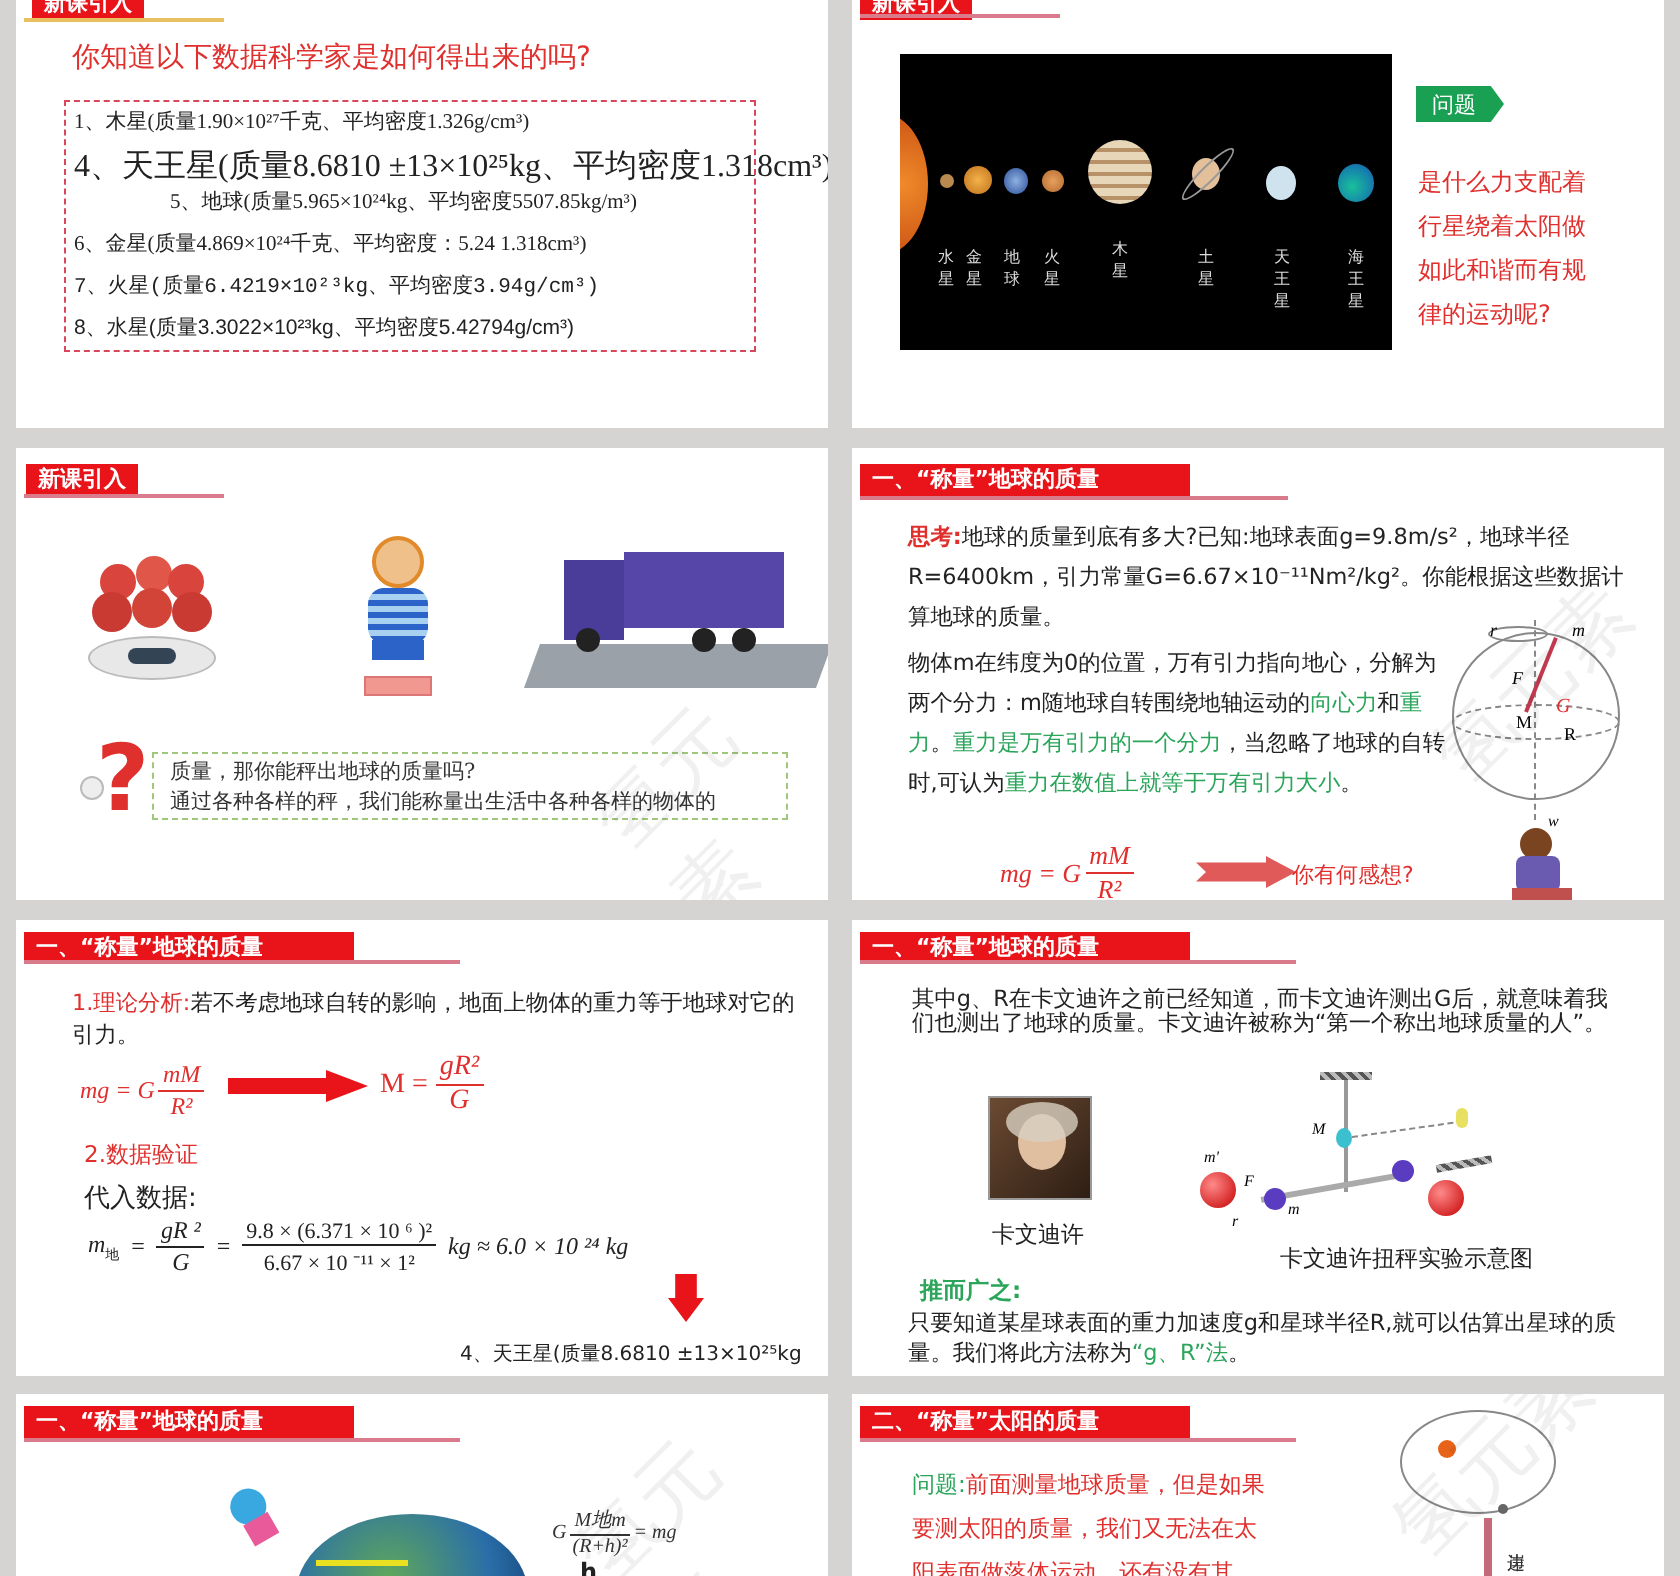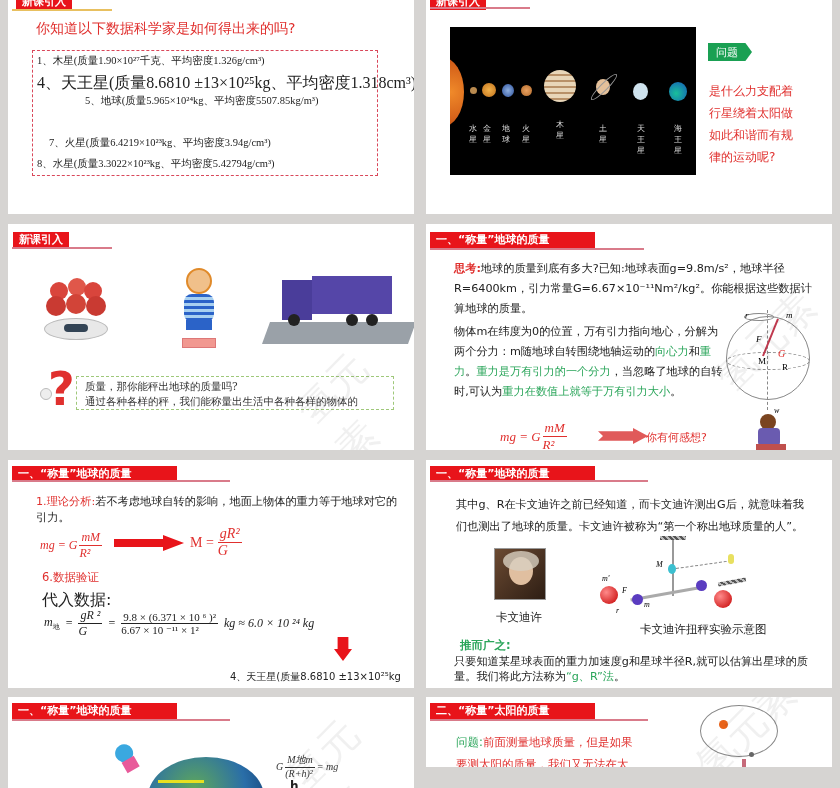--- a/index.html
+++ b/index.html
@@ -7,39 +7,40 @@
   body { background: #d6d4d2; font-family: "DejaVu Sans", "Liberation Sans", sans-serif; position: relative; }
   .slide { position: absolute; background: #ffffff; overflow: hidden; }
   .hdr { position: absolute; left: 8px; top: 8px; height: 16px; display: flex; align-items: center; }
   .hdr-tag { background: #e8141a; color: #fff; font-weight: bold; font-size: 11px; padding: 0 6px; height: 16px; line-height: 16px; white-space: nowrap; }
   .hdr-line { position: absolute; left: 0; top: 15px; height: 1.5px; background: #d97b8a; }
   .red { color: #e0302e; }
   .green { color: #2aa55a; }
   .planet { position: absolute; border-radius: 50%; }
   .plabel { position: absolute; color: #ddd; font-size: 8px; line-height: 11px; width: 10px; text-align: center; font-family: "DejaVu Serif", serif; }
   .math { font-family: "Liberation Serif", "DejaVu Serif", serif; font-style: italic; }
-  .frac { display: inline-flex; flex-direction: column; align-items: flex-start; vertical-align: middle; }
+  .frac { display: inline-flex; flex-direction: column; align-items: center; vertical-align: middle; font-family: Liberation Serif, serif; }
   .frac .num { border-bottom: 1px solid currentColor; padding: 0 2px; }
   .wm { position: absolute; color: rgba(0,0,0,0.06); font-size: 40px; transform: rotate(-45deg); pointer-events: none; }
 </style>
 </head>
 <body>
 
 <div class="slide" style="left:8px; top:0; width:406px; height:214px;">
   <div class="hdr" style="top:-6px;">
     <span class="hdr-tag">新课引入</span>
   </div>
   <div class="hdr-line" style="left:4px; top:9px; width:100px; background:#e8c060;"></div>
   <div style="position:absolute; left:28px; top:20px; font-size:14px; color:#e0302e;">你知道以下数据科学家是如何得出来的吗?</div>
   <div style="position:absolute; left:24px; top:50px; width:346px; height:126px; border:1px dashed #d9475a;">
     <div style="position:absolute; left:4px; top:3px; font-size:10.5px; color:#222; font-family:'Liberation Serif',serif; white-space:nowrap;">1、木星(质量1.90×10²⁷千克、平均密度1.326g/cm³)</div>
     <div style="position:absolute; left:4px; top:22px; font-size:16px; color:#222; font-family:'Liberation Serif',serif; white-space:nowrap;">4、天王星(质量8.6810 ±13×10²⁵kg、平均密度1.318cm³)</div>
     <div style="position:absolute; left:4px; top:43px; font-size:10.5px; color:#222; font-family:'Liberation Serif',serif; white-space:nowrap;margin-left:48px;">5、地球(质量5.965×10²⁴kg、平均密度5507.85kg/m³)</div>
-    <div style="position:absolute; left:16px; top:85px; font-size:10.5px; color:#222; font-family:Liberation Serif, serif; white-space:nowrap;">7、火星(质量6.4219×10²³kg、平均密度3.94g/cm³)</div>
-    <div style="position:absolute; left:4px; top:106px; font-size:10.5px; color:#222; font-family:Liberation Serif, serif; white-space:nowrap;">8、水星(质量3.3022×10²³kg、平均密度5.42794g/cm³)</div>
+    <div style="position:absolute; left:4px; top:64px; font-size:10.5px; color:#222; font-family:'Liberation Serif',serif; white-space:nowrap;">6、金星(质量4.869×10²⁴千克、平均密度：5.24 1.318cm³)</div>
+    <div style="position:absolute; left:4px; top:85px; font-size:10.5px; color:#222; font-family:Liberation Mono, monospace; white-space:nowrap;">7、火星(质量6.4219×10²³kg、平均密度3.94g/cm³)</div>
+    <div style="position:absolute; left:4px; top:106px; font-size:10.5px; color:#222; font-family:Liberation Sans, sans-serif; white-space:nowrap;">8、水星(质量3.3022×10²³kg、平均密度5.42794g/cm³)</div>
   </div>
 </div>
 
 <div class="slide" style="left:426px; top:0; width:406px; height:214px;">
   <div class="hdr" style="left:4px; top:-6px;">
     <span class="hdr-tag">新课引入</span>
   </div>
   <div class="hdr-line" style="left:4px; top:7px; width:100px;"></div>
   <div style="position:absolute; left:24px; top:27px; width:246px; height:148px; background:#000; overflow:hidden;">
     <div class="planet" style="left:-30px; top:30px; width:44px; height:70px; background:radial-gradient(circle at 70% 50%, #f08a2a, #c1440e); border-radius:50%;"></div>
@@ -170,22 +171,22 @@
       </span>
   </div>
   <div style="position:absolute; left:106px; top:75px; width:70px; height:16px; background:#e8141a; clip-path:polygon(0 25%,70% 25%,70% 0,100% 50%,70% 100%,70% 75%,0 75%);"></div>
   <div class="math red" style="position:absolute; left:182px; top:66px; font-size:14px; display:flex; align-items:center; gap:4px;">
     <span style="font-style:normal;">M =</span>
     <span class="frac">
         <span class="num">gR²</span>
         <span>G</span>
       </span>
   </div>
-  <div style="position:absolute; left:34px; top:110px; font-size:11.5px; color:#e0302e;">6.数据验证</div>
-  <div style="position:absolute; left:34px; top:130px; font-size:16px; color:#222;">代入数据:</div>
+  <div style="position:absolute; left:34px; top:110px; font-size:11.5px; color:#e0302e;">2.数据验证</div>
+  <div style="position:absolute; left:34px; top:130px; font-size:13px; color:#222;">代入数据:</div>
   <div class="math" style="position:absolute; left:36px; top:148px; font-size:12px; color:#222; display:flex; align-items:center; gap:6px; white-space:nowrap;">
     <span><span>m</span><sub style="font-size:7px; font-style:normal;">地</sub></span>
     <span style="font-style:normal;">=</span>
     <span class="frac">
         <span class="num">gR ²</span>
         <span>G</span>
       </span>
     <span style="font-style:normal;">=</span>
     <span class="frac" style="font-style:normal; font-size:11px;">
         <span class="num">9.8 × (6.371 × 10 ⁶ )²</span>
@@ -195,21 +196,21 @@
   </div>
   <div style="position:absolute; left:326px; top:177px; width:18px; height:24px; background:#e8141a; clip-path:polygon(20% 0,80% 0,80% 50%,100% 50%,50% 100%,0 50%,20% 50%);"></div>
   <div style="position:absolute; left:222px; top:210px; font-size:10px; color:#222; white-space:nowrap;">4、天王星(质量8.6810 ±13×10²⁵kg</div>
 </div>
 
 <div class="slide" style="left:426px; top:460px; width:406px; height:228px;">
   <div class="hdr" style="left:4px; top:6px;">
     <span class="hdr-tag" style="padding-right:46px;">一、“称量”地球的质量</span>
   </div>
   <div class="hdr-line" style="left:4px; top:20px; width:218px;"></div>
-  <div style="position:absolute; left:30px; top:34px; width:352px; font-size:11.2px; line-height:22px; color:#222;">其中g、R在卡文迪许之前已经知道，而卡文迪许测出G后，就意味着我们也测出了地球的质量。卡文迪许被称为“第一个称出地球质量的人”。</div>
+  <div style="position:absolute; left:30px; top:34px; width:352px; font-size:11.2px; line-height:12px; color:#222;">其中g、R在卡文迪许之前已经知道，而卡文迪许测出G后，就意味着我们也测出了地球的质量。卡文迪许被称为“第一个称出地球质量的人”。</div>
   <div style="position:absolute; left:68px; top:88px; width:52px; height:52px; background:linear-gradient(135deg,#6b4a32,#2e1e14); border:1px solid #999;">
     <div style="position:absolute; left:14px; top:8px; width:24px; height:28px; border-radius:50%; background:#e0bfa0;"></div>
     <div style="position:absolute; left:8px; top:2px; width:36px; height:20px; border-radius:50%; background:#d8d0c0; opacity:.8;"></div>
   </div>
   <div style="position:absolute; left:70px; top:150px; font-size:11.5px; color:#222;">卡文迪许</div>
   <div style="position:absolute; left:174px; top:76px; width:150px; height:82px;">
     <div style="position:absolute; left:60px; top:0; width:26px; height:4px; background:repeating-linear-gradient(45deg,#555 0 2px,#bbb 2px 4px);"></div>
     <div style="position:absolute; left:72px; top:4px; width:2px; height:56px; background:#999;"></div>
     <div style="position:absolute; left:68px; top:28px; width:8px; height:10px; border-radius:50%; background:#3cc0d0;"></div>
     <span class="math" style="position:absolute; left:56px; top:24px; font-size:8px;">M</span>
@@ -249,21 +250,21 @@
     <span class="frac">
         <span class="num">M地m</span>
         <span>(R+h)²</span>
       </span>
     <span>= mg</span>
   </div>
   <div style="position:absolute; left:282px; top:82px; font-size:12px; font-weight:bold; color:#222;">h</div>
   <div class="wm" style="left:290px; top:10px;">氢元素</div>
 </div>
 
-<div class="slide" style="left:426px; top:697px; width:406px; height:70px;">
+<div class="slide" style="left:426px; top:697px; width:406px; height:91px;">
   <div class="hdr" style="left:4px; top:6px;">
     <span class="hdr-tag" style="padding-right:46px;">二、“称量”太阳的质量</span>
   </div>
   <div class="hdr-line" style="left:4px; top:22px; width:218px;"></div>
   <div style="position:absolute; left:30px; top:34px; width:182px; font-size:11.5px; line-height:22px; color:#e0302e;">
     <span class="green">问题:</span><span>前面测量地球质量，但是如果要测太阳的质量，我们又无法在太阳表面做落体运动，还有没有其</span>
   </div>
   <div style="position:absolute; left:274px; top:8px; width:78px; height:52px; border:1px solid #888; border-radius:50%;">
     <div style="position:absolute; left:18px; top:14px; width:9px; height:9px; border-radius:50%; background:#e8631a;"></div>
     <div style="position:absolute; left:48px; top:46px; width:5px; height:5px; border-radius:50%; background:#666;"></div>

